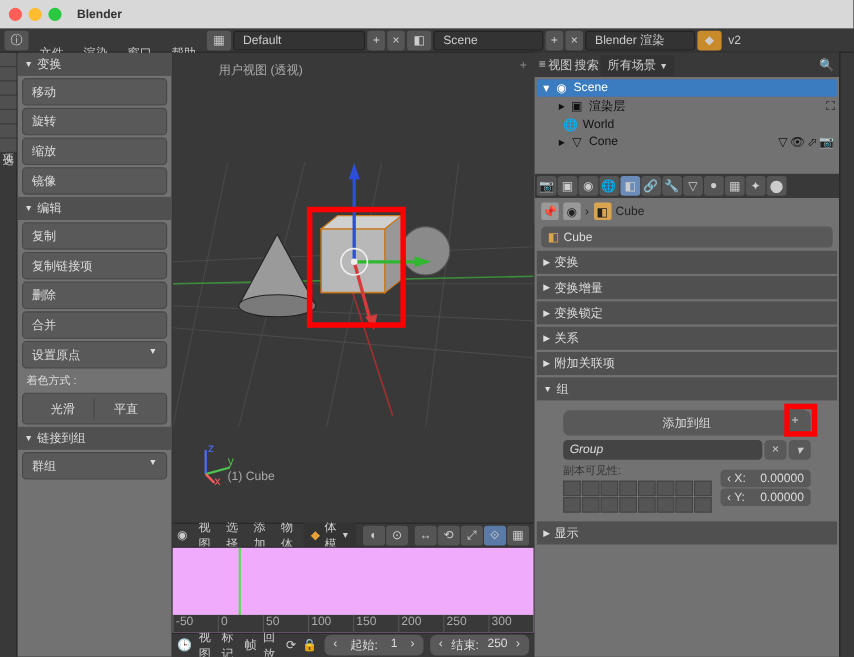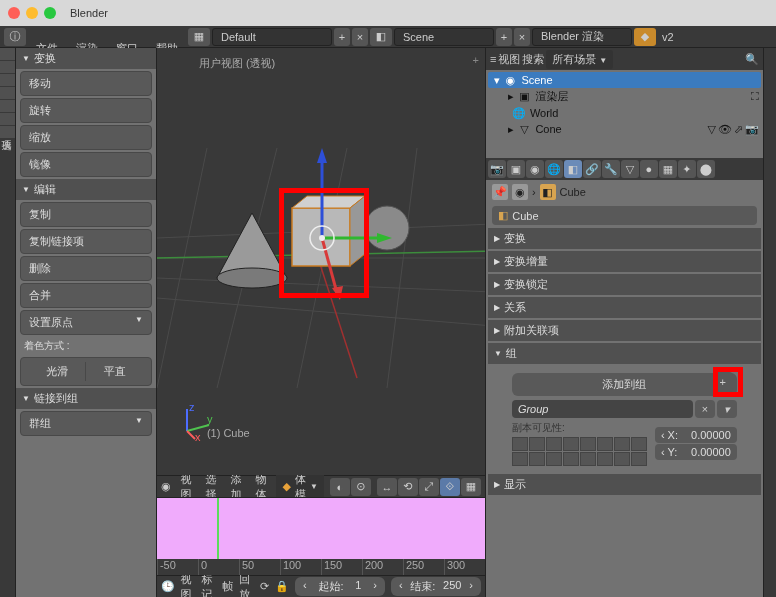--- a/index.html
+++ b/index.html
@@ -1,20 +1,20 @@
 <!DOCTYPE html>
 <html><head>
 <meta charset="utf-8">
 <style>
 * { margin:0; padding:0; box-sizing:border-box; font-family:sans-serif; font-size:11px; user-select:none; }
 body { width:776px; height:597px; background:#393939; color:#ccc; overflow:hidden; position:relative; }
 .titlebar { height:26px; background:#d8d8d8; display:flex; align-items:center; padding:0 8px; gap:6px; }
 .traffic { width:12px; height:12px; border-radius:50%; }
 .traffic.red { background:#ff5f57; } .traffic.yellow { background:#febc2e; } .traffic.green { background:#28c840; }
-.titlebar .title { color:#333; margin-left:8px; font-weight:400; }
+.titlebar .title { color:#333; margin-left:8px; font-weight:700; }
 .menubar { height:22px; background:#393939; display:flex; align-items:center; padding:0 4px; gap:2px; border-bottom:1px solid #222; }
 .menubar .icon-btn { width:22px; height:18px; background:#555; border-radius:3px; display:flex; align-items:center; justify-content:center; color:#ccc; }
 .menubar .menu-item { padding:2px 8px; color:#ccc; cursor:default;margin-top:24px; }
 .menubar .dropdown { background:#333; color:#ccc; padding:2px 8px; border-radius:3px; height:18px; display:flex; align-items:center; min-width:80px; border:1px solid #222; }
 .menubar .btn-x { width:16px; height:18px; background:#555; border-radius:3px; display:flex; align-items:center; justify-content:center; }
 .menubar .version { color:#ccc; padding:0 4px; }
 .main { display:flex; height:calc(100% - 48px); }
 .tabstrip { width:16px; background:#393939; display:flex; flex-direction:column; border-right:1px solid #222; }
 .tabstrip .vtab { writing-mode:vertical-rl; padding:6px 2px; font-size:10px; background:#505050; margin-bottom:1px; text-align:center; }
 .left-panel { width:150px; background:#727272; border-right:1px solid #222; overflow:hidden; }

